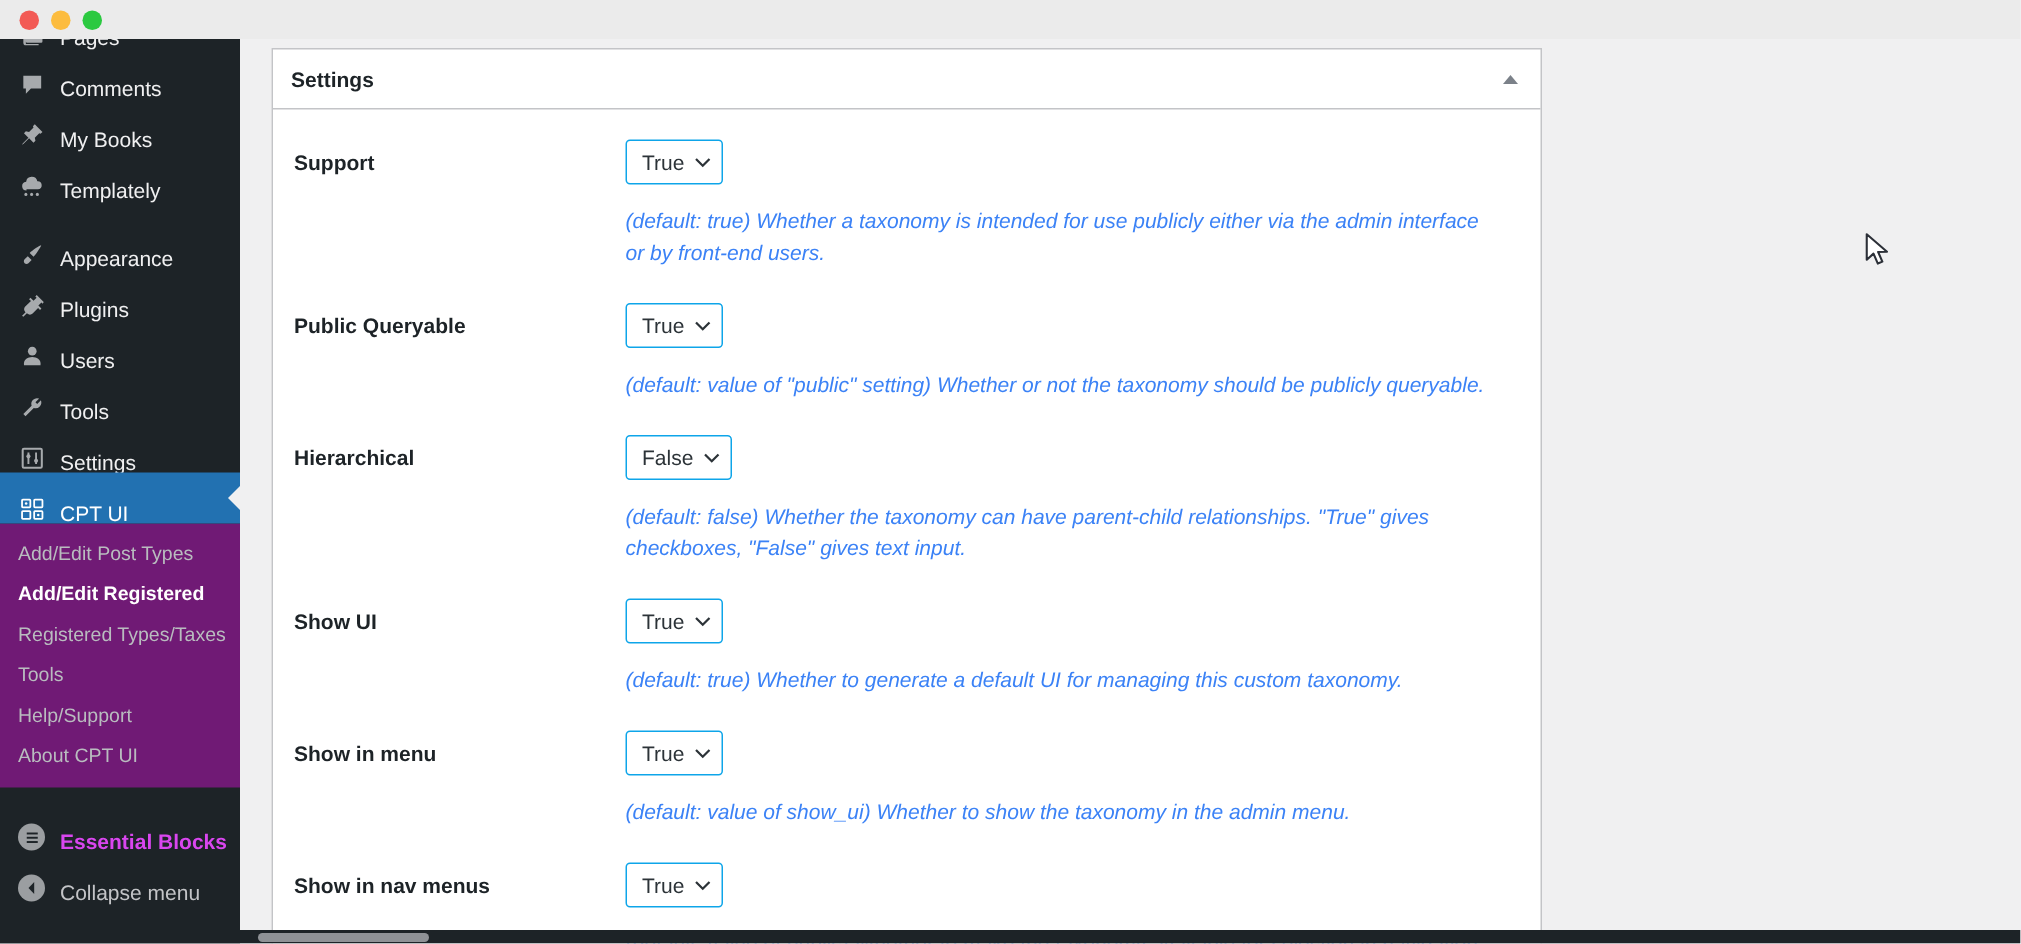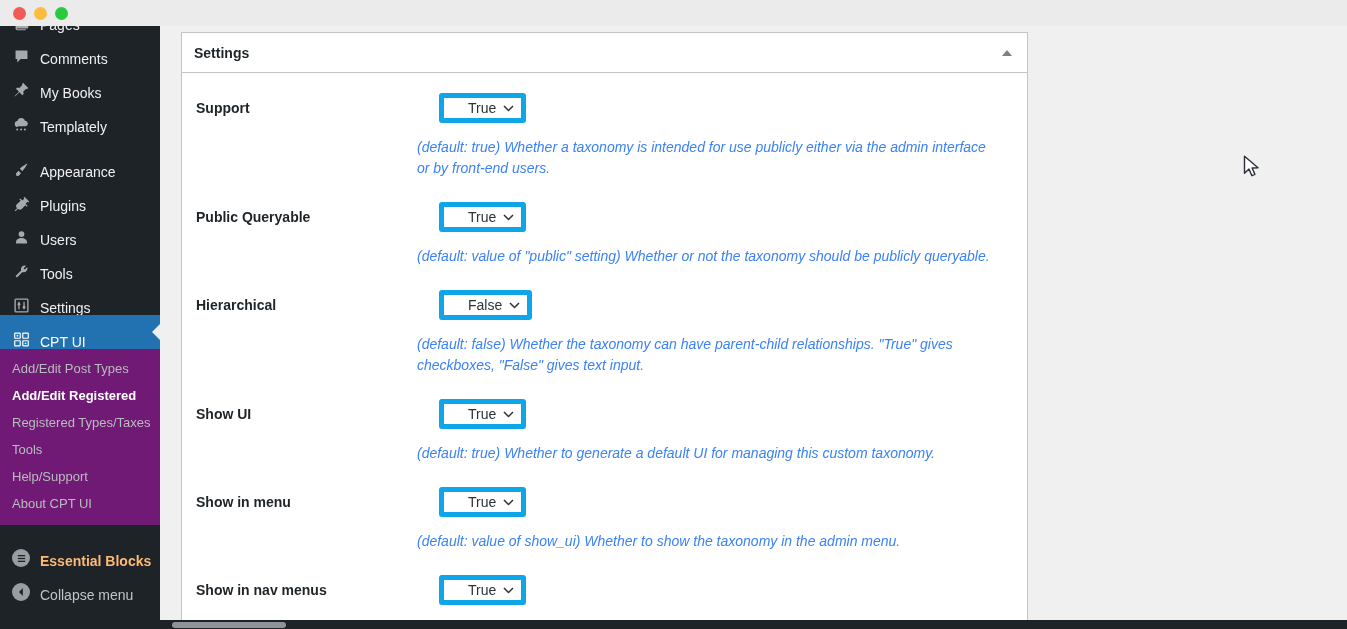--- a/index.html
+++ b/index.html
@@ -76,21 +76,21 @@
   #submenu { background: #701a75; padding: 6px 0 8px 0; }
   .submenu-item {
     display: block;
     padding: 6px 0 6px 12px;
     font-size: 13px;
     color: #b9bcbf;
     white-space: nowrap;
   }
   .submenu-item.current { color: #fff; font-weight: bold; }
 
-  .menu-item.essential { margin-top: 9px; font-weight: bold; color: #fdba74; }
+  .menu-item.essential { margin-top: 9px; font-weight: bold; color: #d946ef; }
   .menu-item.essential .mi-icon { color: #c3c4c7; }
   .menu-item.collapse { color: #c3c4c7; }
 
   .circ-icon {
     width: 18px; height: 18px; border-radius: 50%;
     background: #9b9ea1;
     display: flex; align-items: center; justify-content: center;
   }
 
   
@@ -141,29 +141,28 @@
     padding-top: 7px;
   }
   .setting-field { flex: 1; padding-right: 20px; }
 
   .wp-select {
     display: inline-flex;
     align-items: center;
     justify-content: space-between;
     min-width: 65px;
     height: 30px;
-    padding: 0 7px 0 24px;
+    padding: 0 7px 0 10px;
     background: #fff;
-    border: 5px solid #0ea5e9;
+    border: 1px solid #0ea5e9;
     border-radius: 3px;
     font-size: 14px;
     color: #2c3338;
     cursor: pointer;
     font-family: "Liberation Sans", sans-serif;
-    margin-left: 22px;
   }
   .wp-select .sel-value { margin-right: 7px; }
   .wp-select .sel-chevron { display: flex; align-items: center; }
 
   .setting-desc {
     margin-top: 14px;
     font-size: 14px;
     font-style: italic;
     color: #3b82f6;
     line-height: 1.5;

